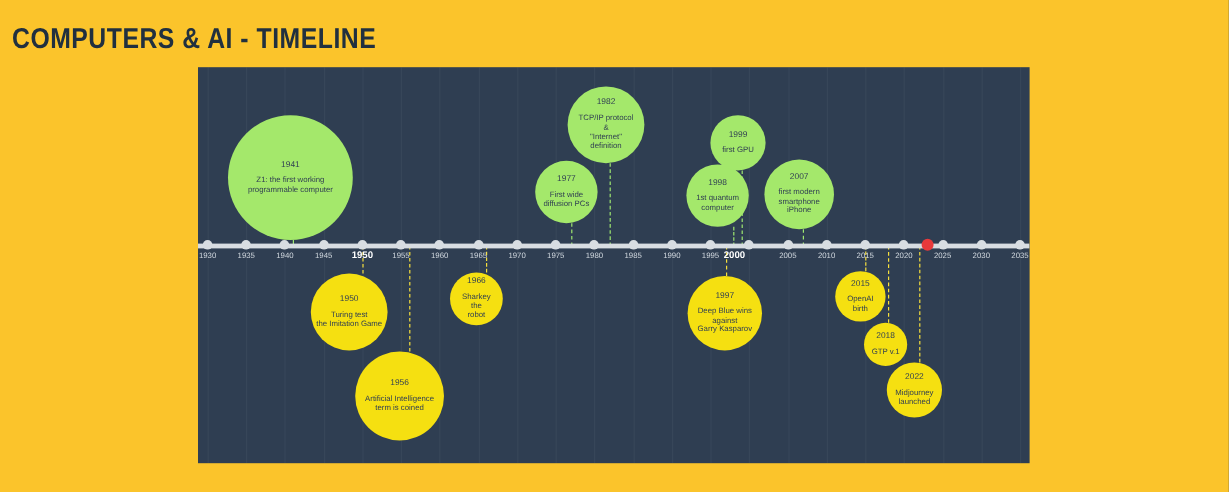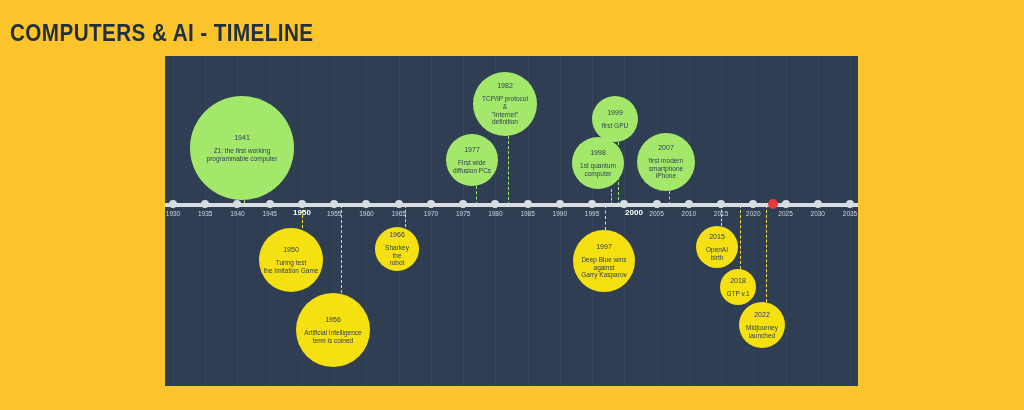--- a/index.html
+++ b/index.html
@@ -194,21 +194,21 @@
       <div class="tick-label" style="left: 298.143px;">1975</div>
       <div class="tick-dot" style="left: 330.381px;"></div>
       <div class="tick-label" style="left: 330.381px;">1980</div>
       <div class="tick-dot" style="left: 362.619px;"></div>
       <div class="tick-label" style="left: 362.619px;">1985</div>
       <div class="tick-dot" style="left: 394.857px;"></div>
       <div class="tick-label" style="left: 394.857px;">1990</div>
       <div class="tick-dot" style="left: 427.095px;"></div>
       <div class="tick-label" style="left: 427.095px;">1995</div>
       <div class="tick-dot" style="left: 459.333px;"></div>
-      <div class="tick-label major" style="left: 469px;">2000</div>
+      <div class="tick-label major" style="left: 447px;">2000</div>
       <div class="tick-dot" style="left: 491.571px;"></div>
       <div class="tick-label" style="left: 491.571px;">2005</div>
       <div class="tick-dot" style="left: 523.81px;"></div>
       <div class="tick-label" style="left: 523.81px;">2010</div>
       <div class="tick-dot" style="left: 556.048px;"></div>
       <div class="tick-label" style="left: 556.048px;">2015</div>
       <div class="tick-dot" style="left: 588.286px;"></div>
       <div class="tick-label" style="left: 588.286px;">2020</div>
       <div class="tick-dot" style="left: 620.524px;"></div>
       <div class="tick-label" style="left: 620.524px;">2025</div>

